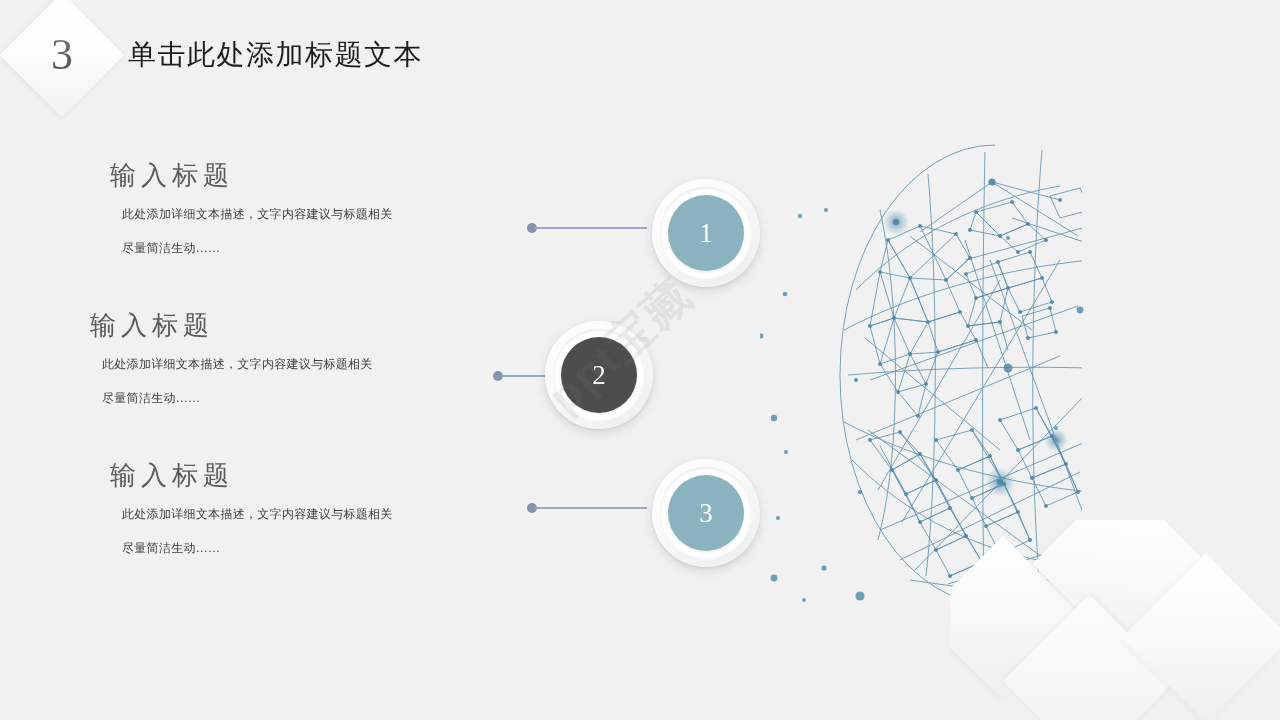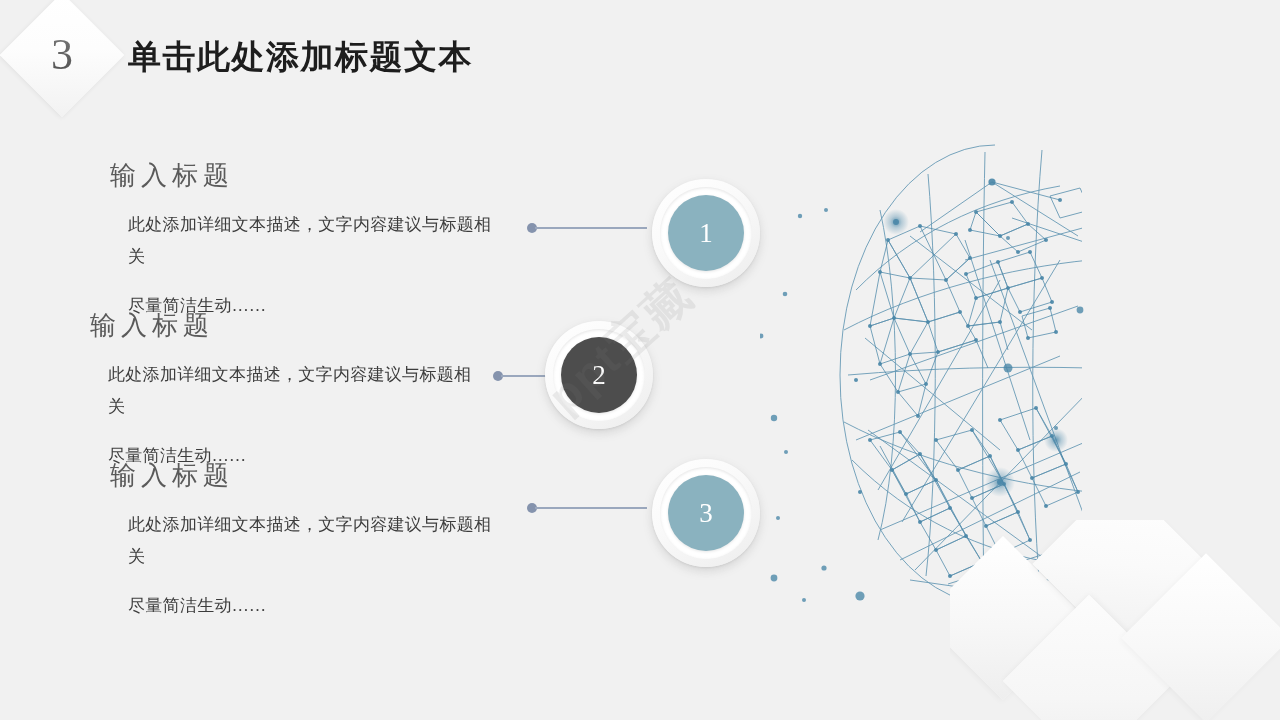--- a/index.html
+++ b/index.html
@@ -45,22 +45,22 @@
     -webkit-background-clip: text;
     background-clip: text;
     -webkit-text-fill-color: transparent;
     line-height: 1;
     letter-spacing: 0;
   }
   .header-title {
     position: absolute;
     left: 128px; top: 41px;
     font-family: "Liberation Serif", "DejaVu Serif", serif;
-    font-size: 33px;
-    font-weight: 700;
+    font-size: 28px;
+    font-weight: 400;
     color: #1d1d1d;
     letter-spacing: 1.5px;
     line-height: 1;
     white-space: nowrap;
   }
 
   
   .text-block {
     position: absolute;
     width: 400px;
@@ -70,25 +70,25 @@
     font-size: 26px;
     font-weight: 400;
     color: #5a5a5a;
     letter-spacing: 5px;
     line-height: 1.2;
     margin: 0 0 8px 0;
     padding-right: 4px;
   }
   .tb-line {
     font-family: "Liberation Serif", "DejaVu Serif", serif;
-    font-size: 17px;
+    font-size: 12px;
     color: #3c3c3c;
     line-height: 1.85;
     letter-spacing: 0.3px;
-    margin: 18px;
+    margin: 12px;
   }
 
   
   .connector {
     position: absolute;
     height: 10px;
   }
   .connector-dot {
     position: absolute;
     left: 0; top: 0;

